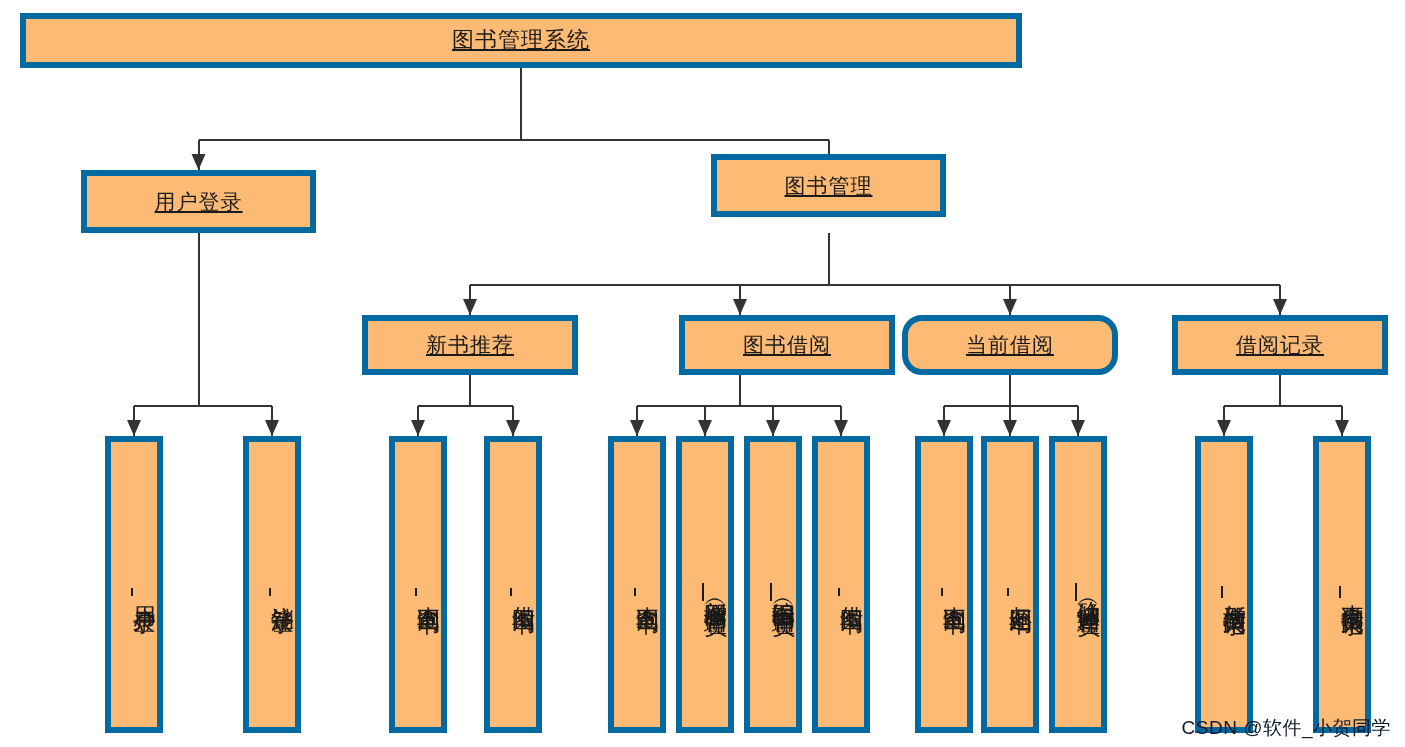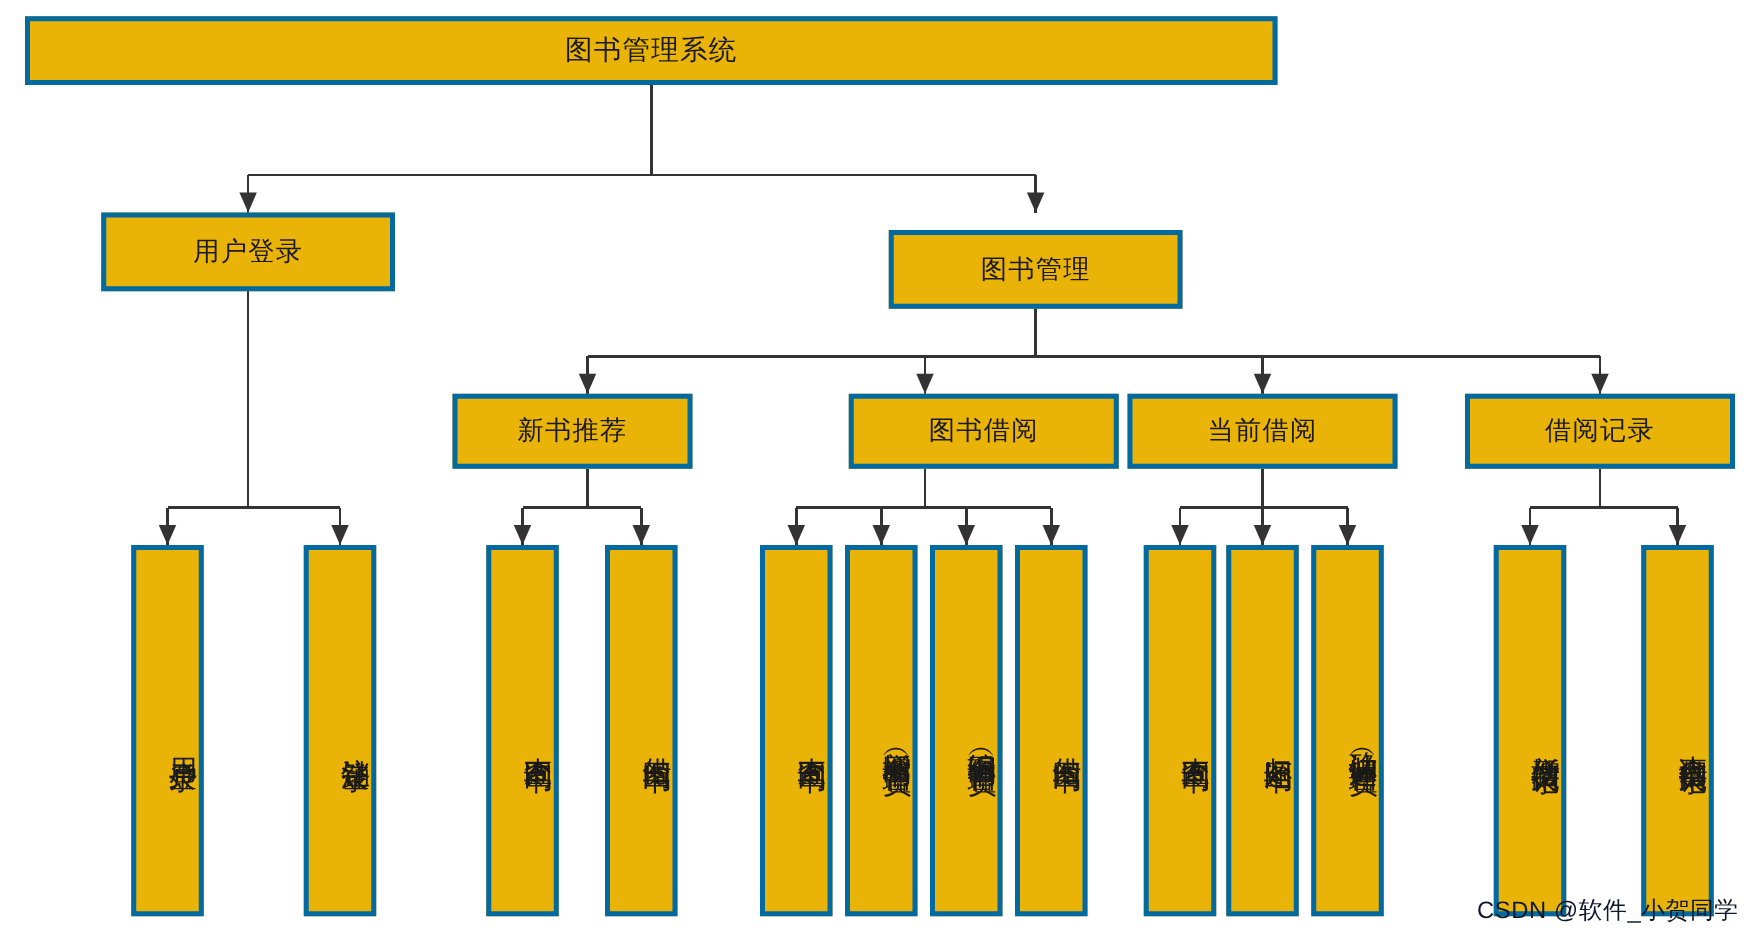--- a/index.html
+++ b/index.html
@@ -22,27 +22,28 @@
     position: absolute;
     left: 0;
     top: 0;
     width: 1405px;
     height: 747px;
     pointer-events: none;
   }
   .node {
     position: absolute;
     box-sizing: border-box;
-    background: #eab308;
-    border: 4px solid #0369a1;
+    background: #fdba74;
+    border: 6px solid #0369a1;
     display: flex;
     align-items: center;
     justify-content: center;
     color: #1a1a1a;
     z-index: 2;
+    text-decoration: underline;
   }
   .node.horizontal {
     font-size: 21px;
     letter-spacing: 1px;
     line-height: 1.2;
   }
   .node.root {
     font-size: 22px;
   }
   .node.vertical {
@@ -133,31 +134,31 @@
       <polygon points="1335,420 1349,420 1342,436" fill="#333333"></polygon>
     </svg>
 
   <div class="node root horizontal" style="left: 20px; top: 13px; width: 1002px; height: 55px;">
     <span class="label">图书管理系统</span>
   </div>
 
   <div class="node horizontal" style="left: 81px; top: 170px; width: 235px; height: 63px;">
     <span class="label">用户登录</span>
   </div>
-  <div class="node horizontal" style="left: 711px; top: 184px; width: 235px; height: 63px;">
+  <div class="node horizontal" style="left: 711px; top: 154px; width: 235px; height: 63px;">
     <span class="label">图书管理</span>
   </div>
 
-  <div class="node horizontal" style="left: 362px; top: 315px; width: 192px; height: 60px;">
+  <div class="node horizontal" style="left: 362px; top: 315px; width: 216px; height: 60px;">
     <span class="label">新书推荐</span>
   </div>
   <div class="node horizontal" style="left: 632px; top: 315px; width: 216px; height: 60px; margin-left: 47px;">
     <span class="label">图书借阅</span>
   </div>
-  <div class="node horizontal" style="left: 902px; top: 315px; width: 216px; height: 60px;">
+  <div class="node horizontal" style="left: 902px; top: 315px; width: 216px; height: 60px; border-radius: 20px;">
     <span class="label">当前借阅</span>
   </div>
   <div class="node horizontal" style="left: 1172px; top: 315px; width: 216px; height: 60px;">
     <span class="label">借阅记录</span>
   </div>
 
   <div class="node vertical" style="left: 105px; top: 436px; width: 58px; height: 297px;">
     <span class="label">用户登录</span>
   </div>
   <div class="node vertical" style="left: 243px; top: 436px; width: 58px; height: 297px;">

